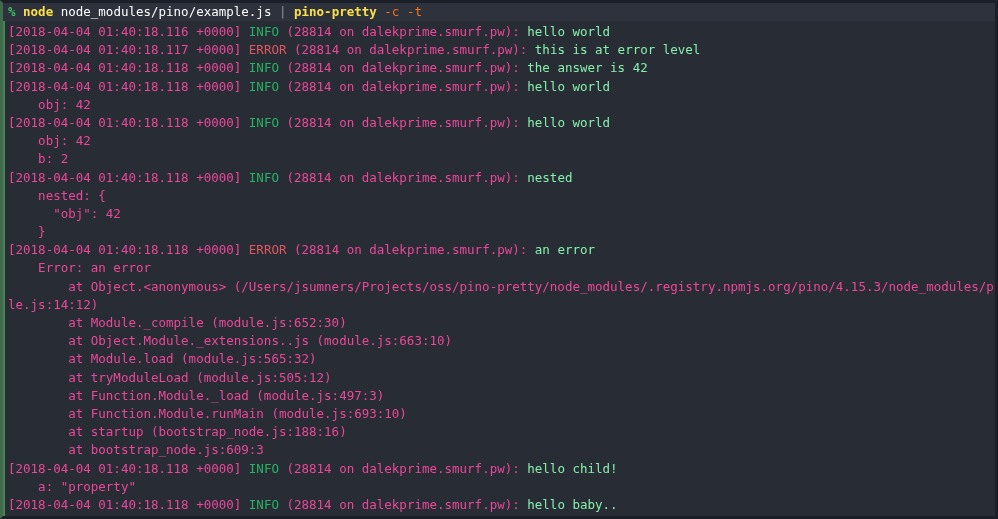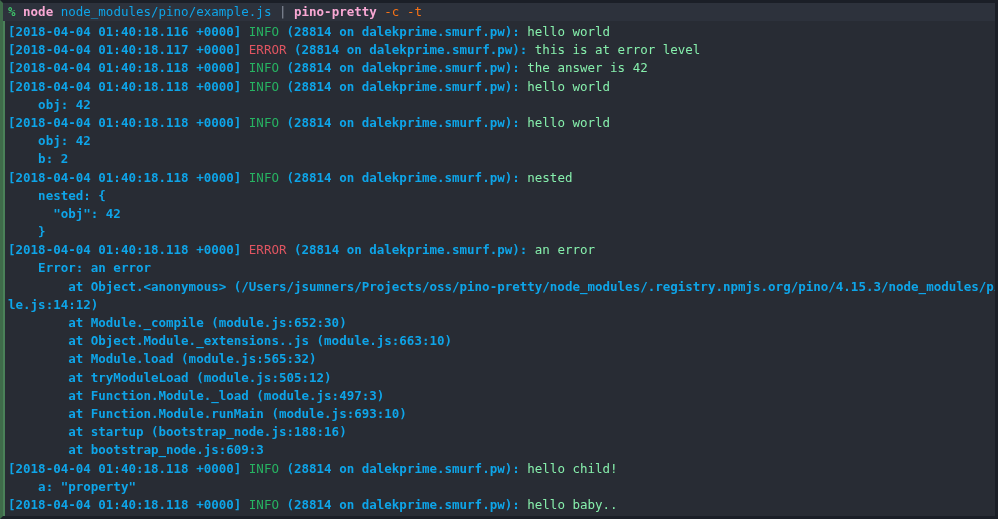--- a/index.html
+++ b/index.html
@@ -52,25 +52,25 @@
     padding: 2px 0 0 5px;
     font-size: 12.5px;
     line-height: 18.2px;
     white-space: pre;
     color: #c9cfd8;
   }
   .line { white-space: pre; height: 18.2px; }
 
   
   .c-prompt   { color: #3fc56b; font-weight: bold; }
-  .c-cmd      { color: #f9a8d4; font-weight: bold; }
-  .c-path     { color: #0ea5e9; }
+  .c-cmd      { color: #fde047; font-weight: bold; }
+  .c-path     { color: #ffffff; }
   .c-pipe     { color: #8a929e; }
   .c-flag     { color: #f97316; }
-  .c-plain    { color: #0ea5e9; font-weight: bold; }
+  .c-plain    { color: #ec4899; }
   .c-info     { color: #27b362; text-align: right; }
   .c-error    { color: #e05561; margin-top: 8px; }
   .c-msg      { color: #86efac; }
 </style>
 </head>
 <body>
 
 <div id="terminal-window">
 
   <div id="titlebar"><span class="c-prompt">%</span><span class="c-plain"> </span><span class="c-cmd">node</span><span class="c-plain"> </span><span class="c-path">node_modules/pino/example.js</span><span class="c-plain"> </span><span class="c-pipe">|</span><span class="c-plain"> </span><span class="c-cmd">pino-pretty</span><span class="c-plain"> </span><span class="c-flag">-c -t</span><span id="titlebar-status">[s:0 l:10023]</span></div>

